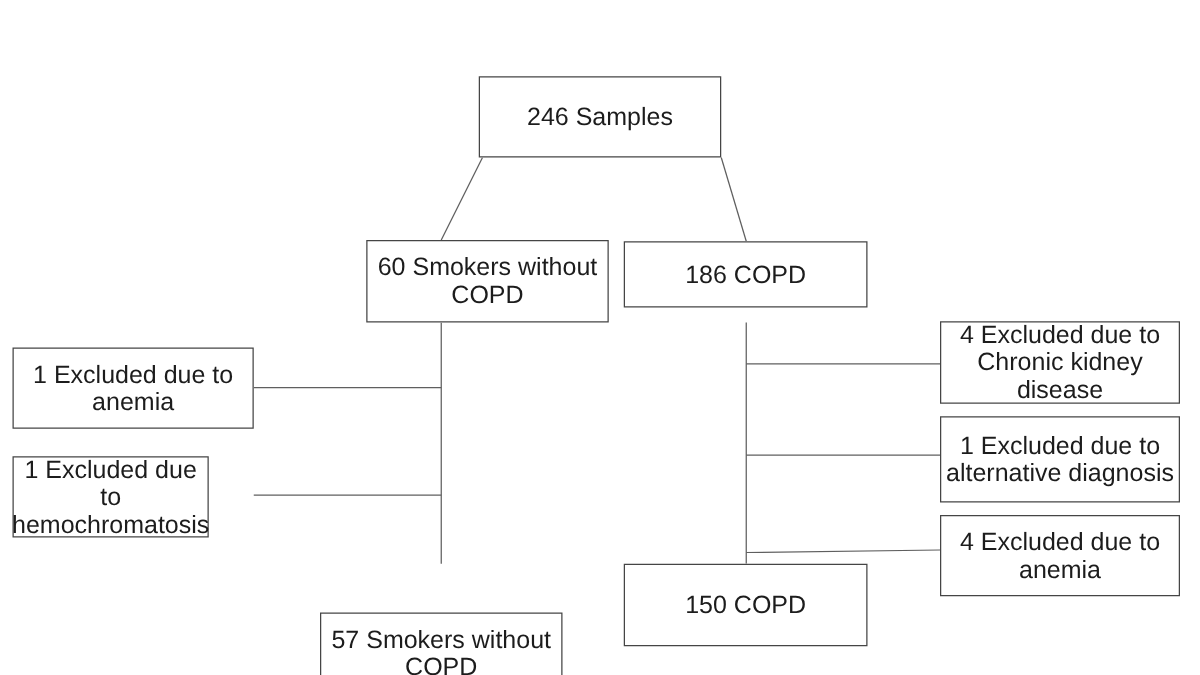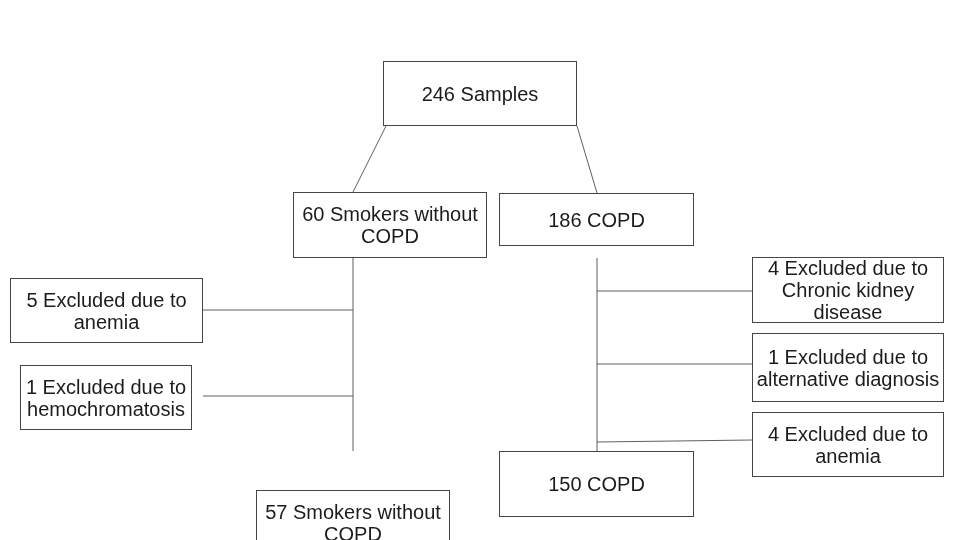--- a/index.html
+++ b/index.html
@@ -26,21 +26,21 @@
     display:flex;align-items:center;justify-content:center;
     text-align:center;
     font-size:20px;line-height:22px;color:var(--text);
     padding:4px 3px;
   }
   
   .n-samples      {left:383px;top:61px; width:194px;height:65px;}
   .n-smokers60    {left:256px;top:192px;width:194px;height:66px;margin-left:37px;}
   .n-copd186      {left:499px;top:193px;width:195px;height:53px;}
   .n-excl-anemia2 {left:10px; top:278px;width:193px;height:65px;}
-  .n-excl-hemo    {left:20px; top:365px;width:172px;height:65px;}
+  .n-excl-hemo    {left:10px; top:365px;width:157px;height:65px;}
   .n-smokers57    {left:256px;top:451px;width:194px;height:66px;margin-top:39px;}
   .n-copd179      {left:499px;top:451px;width:195px;height:66px;}
   .n-excl-ckd     {left:752px;top:257px;width:192px;height:66px;}
   .n-excl-alt     {left:752px;top:333px;width:192px;height:69px;}
   .n-excl-anemia4 {left:752px;top:412px;width:192px;height:65px;text-align:center;}
 </style>
 </head>
 <body>
 
 <div class="canvas">
@@ -63,21 +63,21 @@
 
   <div class="node n-smokers60">
     <span>60 Smokers without COPD</span>
   </div>
 
   <div class="node n-copd186">
     <span>186 COPD</span>
   </div>
 
   <div class="node n-excl-anemia2">
-    <span>5 Excluded due to anemia</span>
+    <span>1 Excluded due to anemia</span>
   </div>
 
   <div class="node n-excl-hemo">
     <span>1 Excluded due to hemochromatosis</span>
   </div>
 
   <div class="node n-smokers57">
     <span>57 Smokers without COPD</span>
   </div>
 

